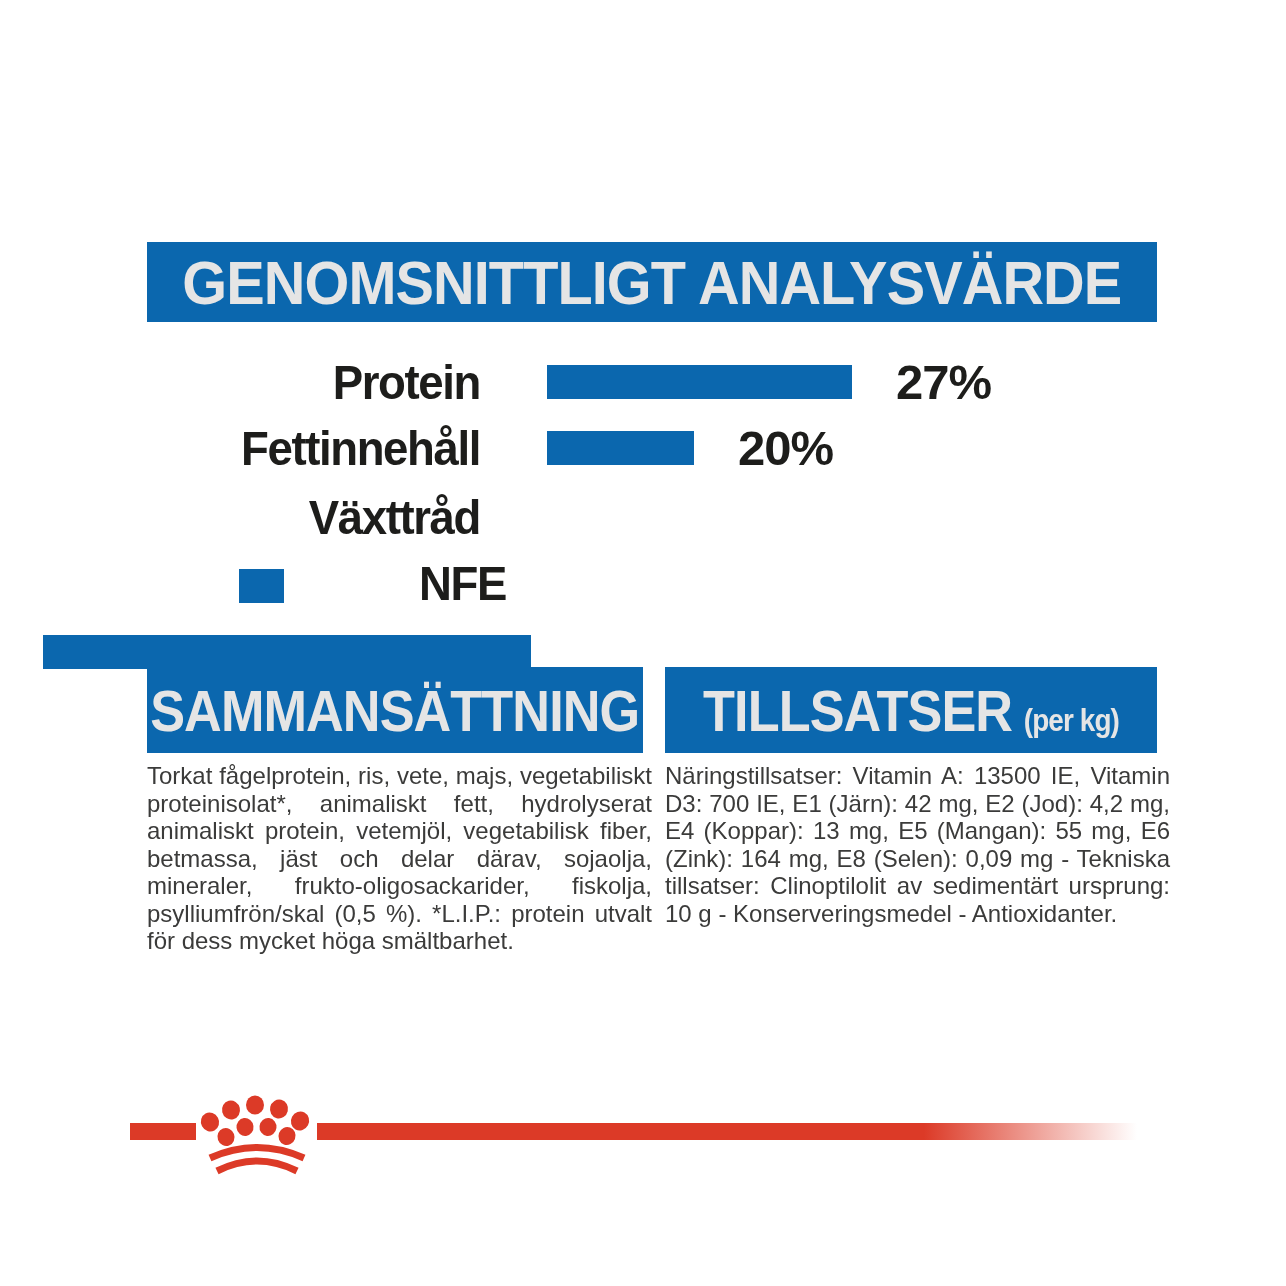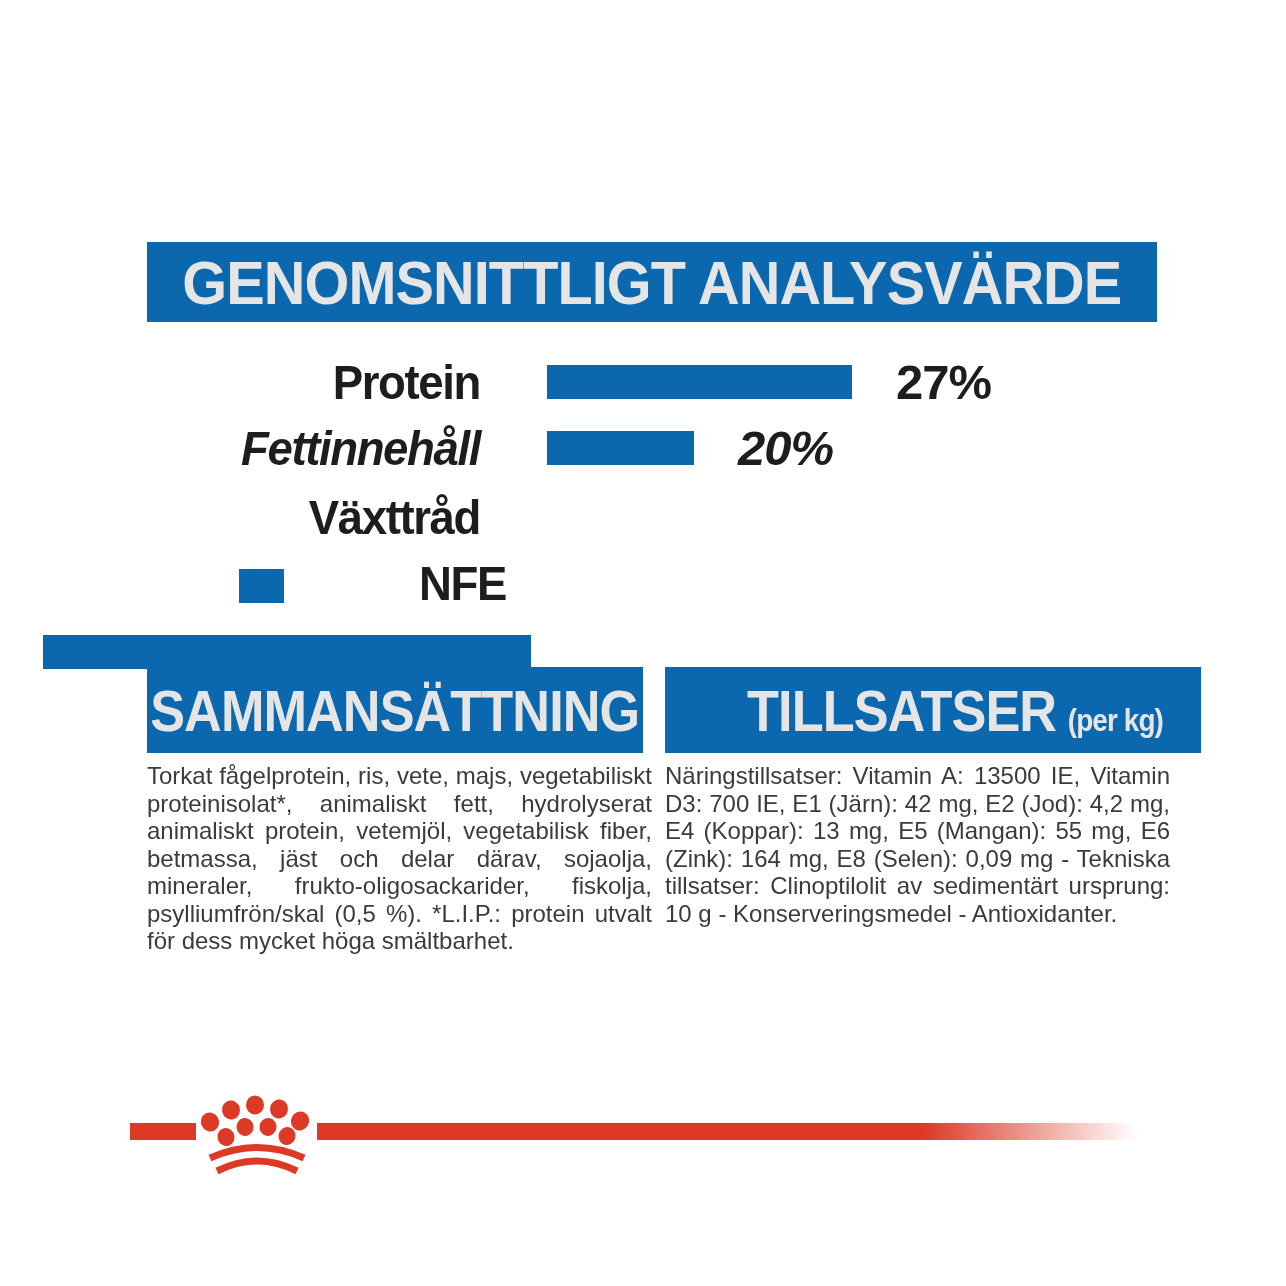--- a/index.html
+++ b/index.html
@@ -30,21 +30,21 @@
   }
   .banner-top{left:147px;top:242px;width:1010px;height:80px;}
   .banner-text{
     font-weight:bold;
     font-size:62px;
     letter-spacing:-1px;
     transform:scaleX(0.93);
     transform-origin:center;
   }
   .banner-comp{left:147px;top:667px;width:496px;height:86px;}
-  .banner-add{left:665px;top:667px;width:492px;height:86px;padding-left:44px;}
+  .banner-add{left:665px;top:667px;width:492px;height:86px;}
   .banner-sub{
     font-weight:bold;
     font-size:58px;
     letter-spacing:-1px;
     transform:scaleX(0.90);
     transform-origin:center;
     display:flex;
     align-items:baseline;
   }
   .banner-unit{
@@ -57,21 +57,21 @@
   .chart-row{
     position:absolute;
     left:0;
     height:50px;
     display:flex;
     align-items:center;
     color:var(--chart-text);
     gap:24px;
   }
   .chart-row.r0{top:357px;}
-  .chart-row.r1{top:423px;font-style:italic;}
+  .chart-row.r1{top:423px;}
   .chart-row.r2{top:489px;flex-direction:column;}
   .chart-row.r3{top:555px;flex-direction:column;}
   .chart-label{
     width:480px;
     text-align:right;
     font-weight:bold;
     font-size:49px;
     letter-spacing:-1.5px;
     transform:scaleX(0.93);
     transform-origin:right center;

